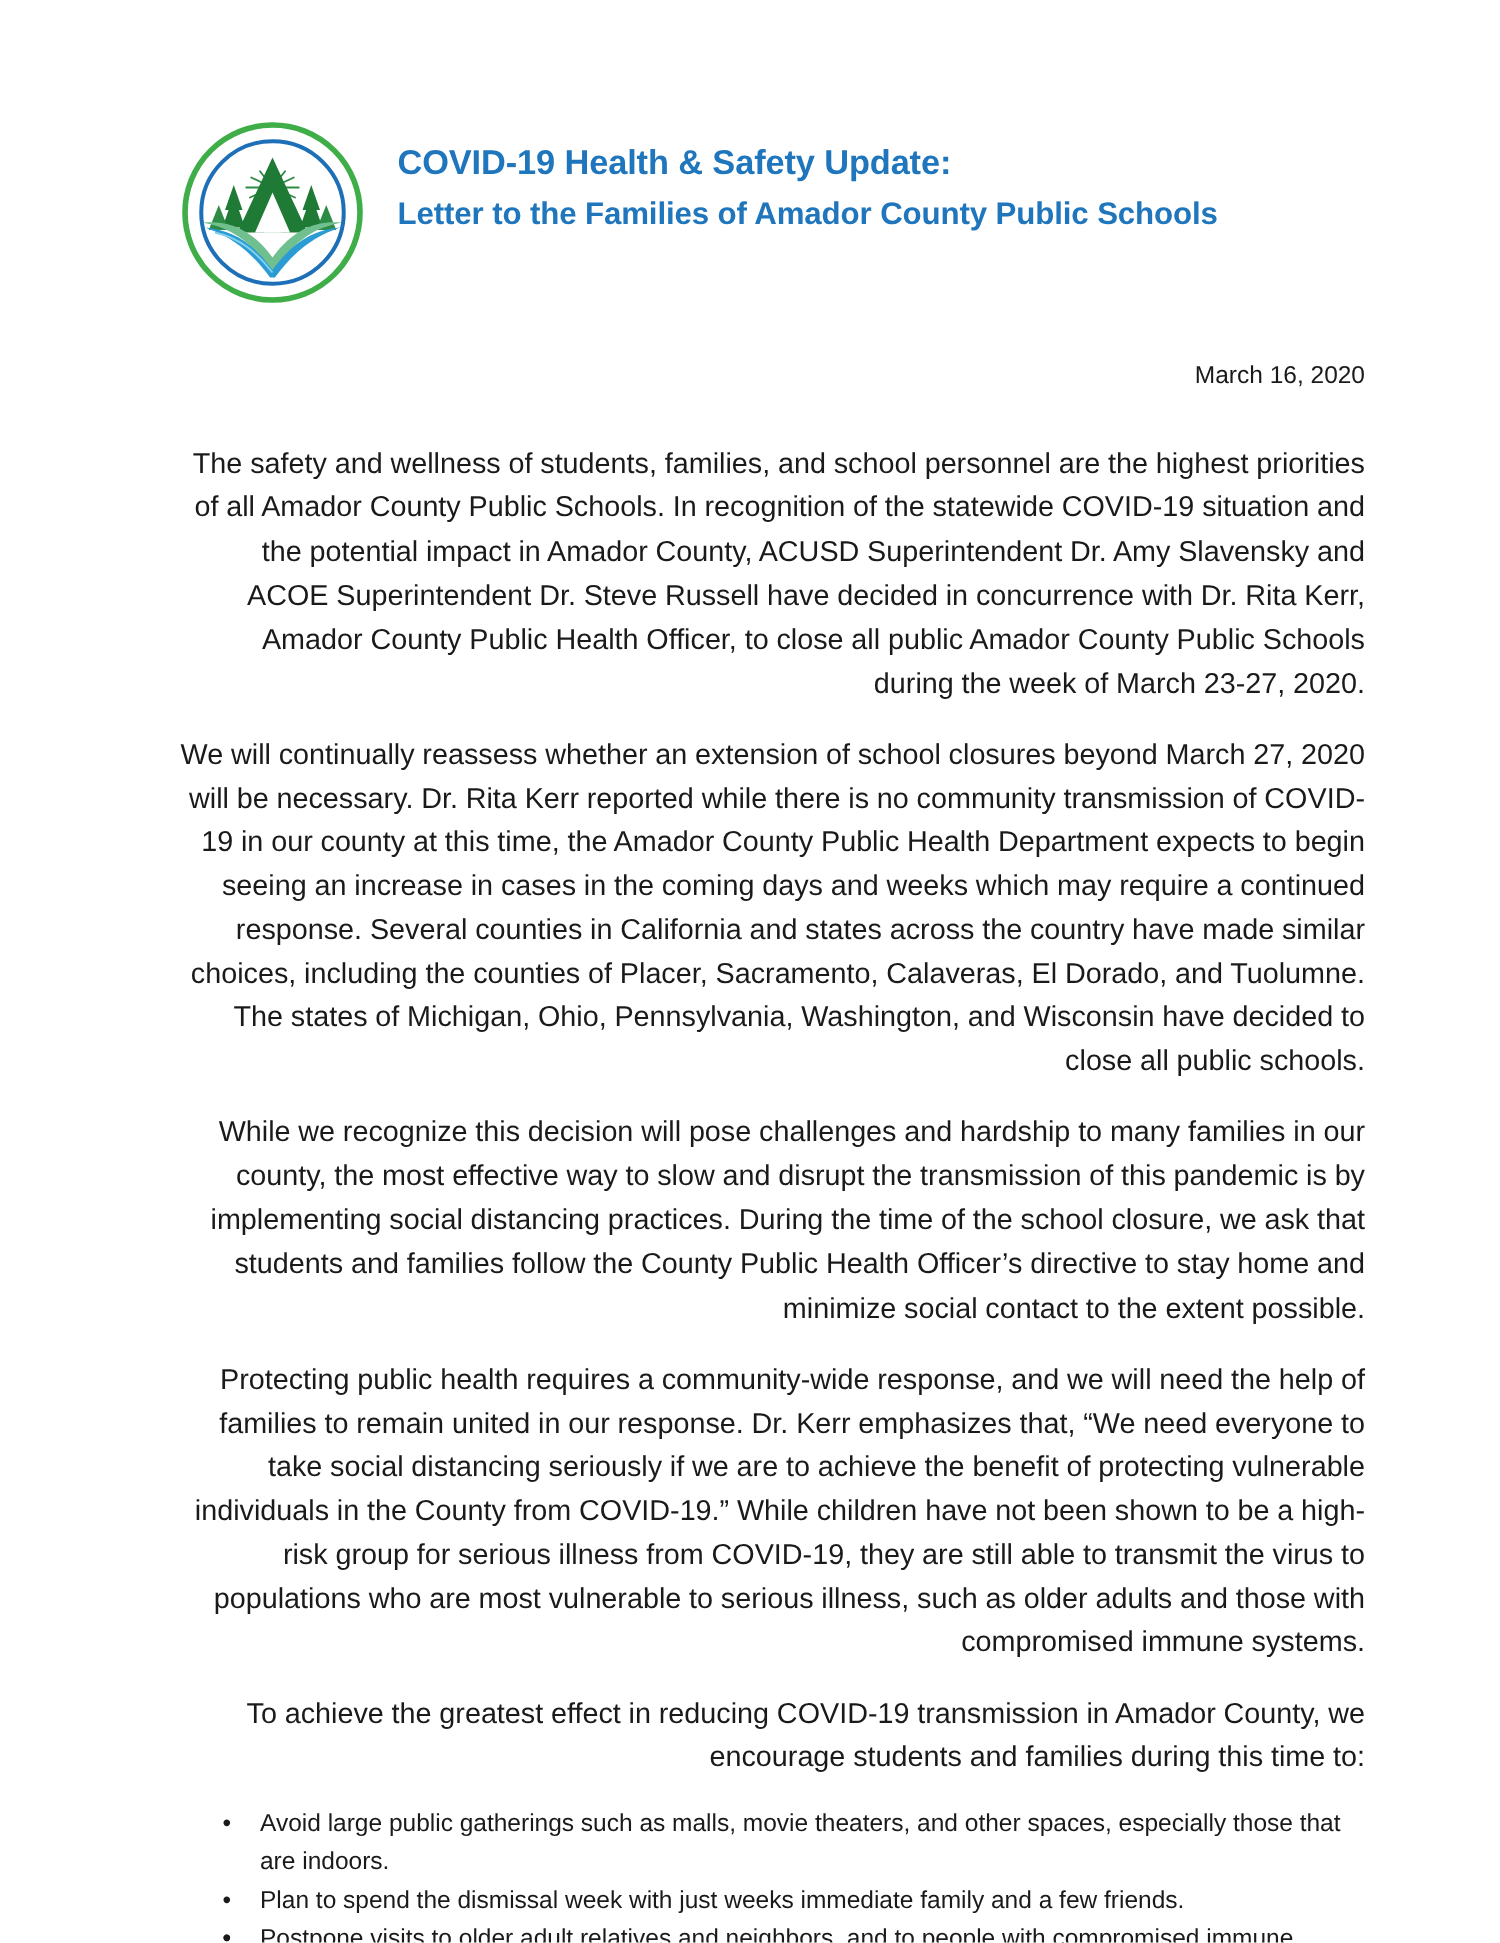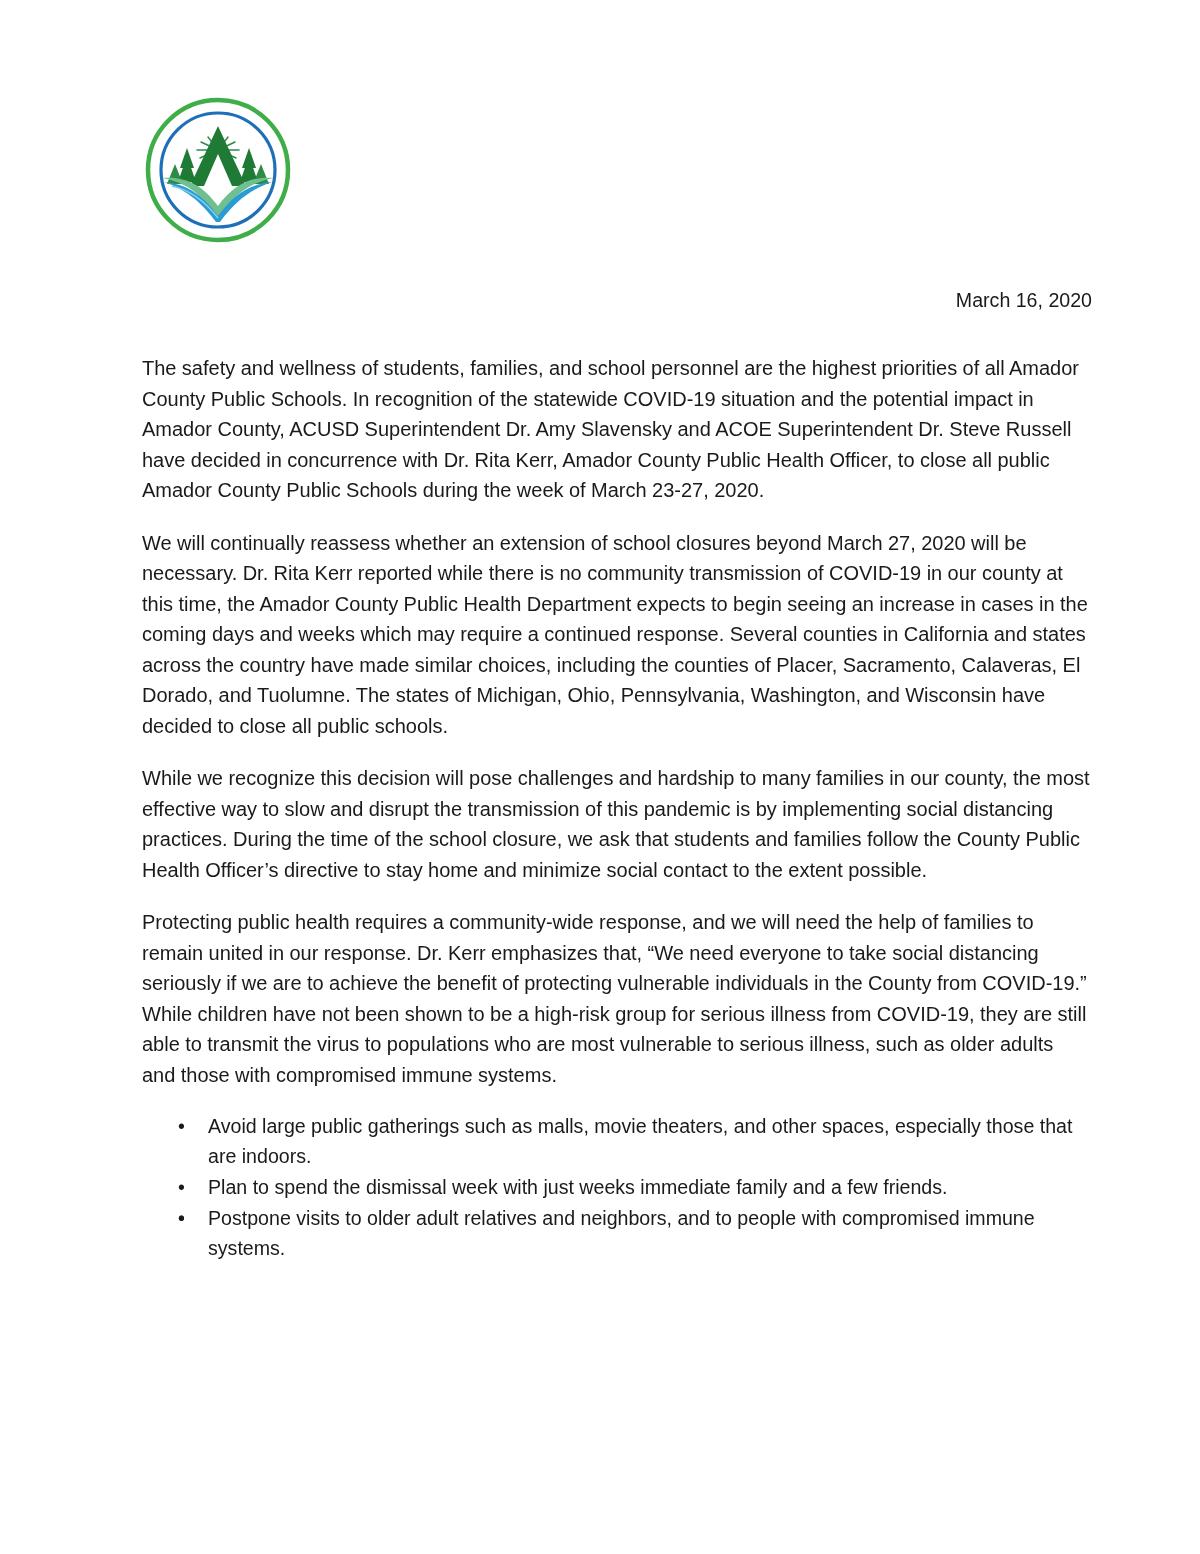--- a/index.html
+++ b/index.html
@@ -65,24 +65,24 @@
   }
 
   .date-line {
     font-size: 19.6px;
     line-height: 1.5;
     margin: 0 0 38px 0;
     text-align: right;
   }
 
   p.para {
-    font-size: 20px;
+    font-size: 23px;
     line-height: 1.525;
     margin: 0 0 22px 0;
-    text-align: left;
+    text-align: right;
     word-spacing: -0.15px;
   }
   p.para:last-child { margin-bottom: 0; }
 
   ul.bullets {
     list-style: none;
     margin: 14px 0 0 0;
     padding: 0;
   }
   ul.bullets li {
@@ -141,31 +141,36 @@
         <path d="M119 70 L127 90 L111 90 Z" fill="#2E8B45"></path>
 
         <path d="M20 84 C42 82 60 90 76 112 C92 90 110 82 132 84 C110 88 94 98 78 122 L74 122 C58 98 42 88 20 84 Z" fill="#6FC08E"></path>
 
         <path d="M22 88 C44 90 60 100 76 122 C92 100 108 90 130 88 C110 95 94 106 78 128 L74 128 C58 106 42 95 22 88 Z" fill="#2B9BD4"></path>
 
         <path d="M30 92 C48 96 62 106 76 124" fill="none" stroke="#7FD0EA" stroke-width="1.6"></path>
       </svg>
     </div>
 
+    <div class="title-block">
+      <div class="title-line title-line-1" style="color:#1F76BC;">COVID-19 Health &amp; Safety Update:</div>
+      <div class="title-line title-line-2" style="color:#1F76BC;">Letter to the Families of Amador County Public Schools</div>
+    </div>
 
   </div>
 
   <div class="body-text">
 
     <div class="date-line">March 16, 2020</div>
 
     <p class="para">The safety and wellness of students, families, and school personnel are the highest priorities of all Amador County Public Schools. In recognition of the statewide COVID-19 situation and the potential impact in Amador County, ACUSD Superintendent Dr. Amy Slavensky and ACOE Superintendent Dr. Steve Russell have decided in concurrence with Dr. Rita Kerr, Amador County Public Health Officer, to close all public Amador County Public Schools during the week of March 23-27, 2020.</p>
     <p class="para">We will continually reassess whether an extension of school closures beyond March 27, 2020 will be necessary. Dr. Rita Kerr reported while there is no community transmission of COVID-19 in our county at this time, the Amador County Public Health Department expects to begin seeing an increase in cases in the coming days and weeks which may require a continued response. Several counties in California and states across the country have made similar choices, including the counties of Placer, Sacramento, Calaveras, El Dorado, and Tuolumne. The states of Michigan, Ohio, Pennsylvania, Washington, and Wisconsin have decided to close all public schools.</p>
     <p class="para">While we recognize this decision will pose challenges and hardship to many families in our county, the most effective way to slow and disrupt the transmission of this pandemic is by implementing social distancing practices. During the time of the school closure, we ask that students and families follow the County Public Health Officer’s directive to stay home and minimize social contact to the extent possible.</p>
     <p class="para">Protecting public health requires a community-wide response, and we will need the help of families to remain united in our response. Dr. Kerr emphasizes that, “We need everyone to take social distancing seriously if we are to achieve the benefit of protecting vulnerable individuals in the County from COVID-19.” While children have not been shown to be a high-risk group for serious illness from COVID-19, they are still able to transmit the virus to populations who are most vulnerable to serious illness, such as older adults and those with compromised immune systems.</p>
+    <p class="para">To achieve the greatest effect in reducing COVID-19 transmission in Amador County, we encourage students and families during this time to:</p>
 
     <ul class="bullets">
       <li>
         <span class="dot">•</span>
         <span>Avoid large public gatherings such as malls, movie theaters, and other spaces, especially those that are indoors.</span>
       </li>
       <li>
         <span class="dot">•</span>
         <span>Plan to spend the dismissal week with just weeks immediate family and a few friends.</span>
       </li>

